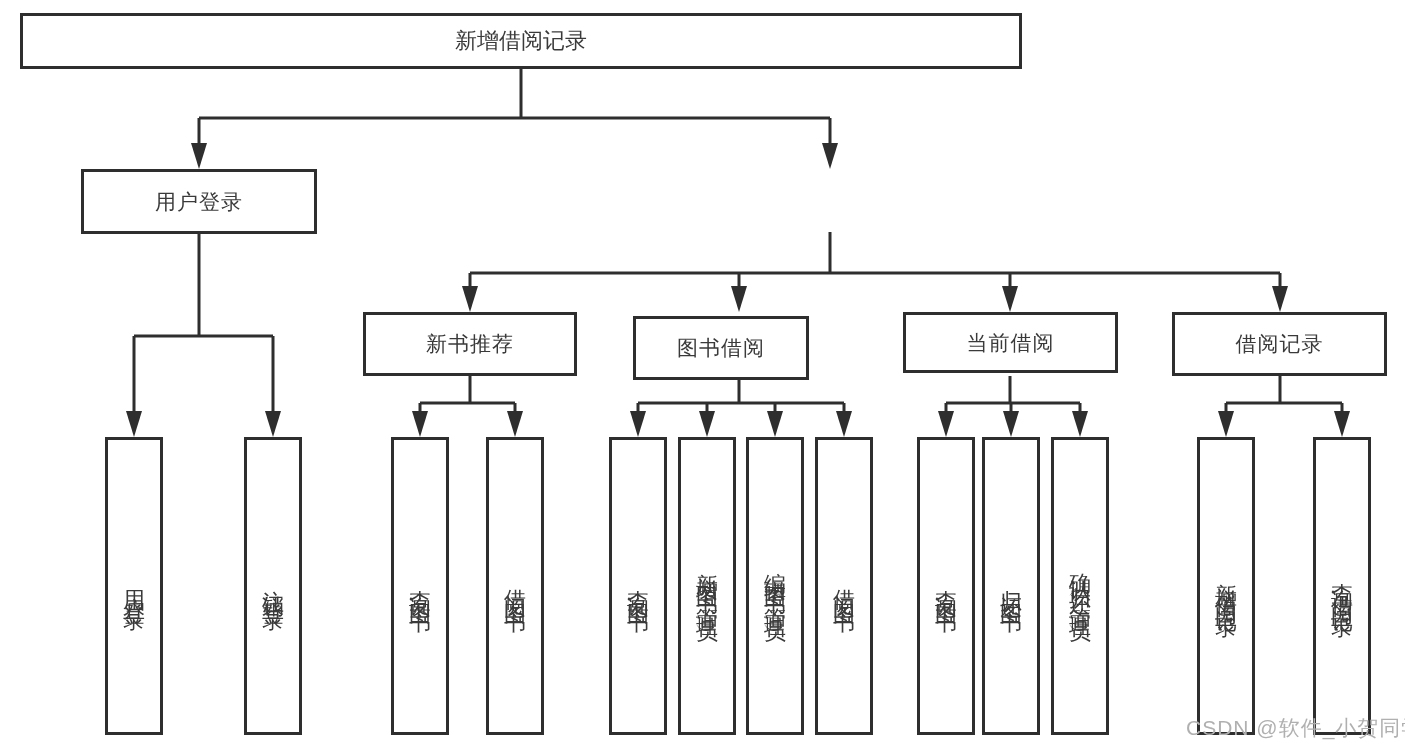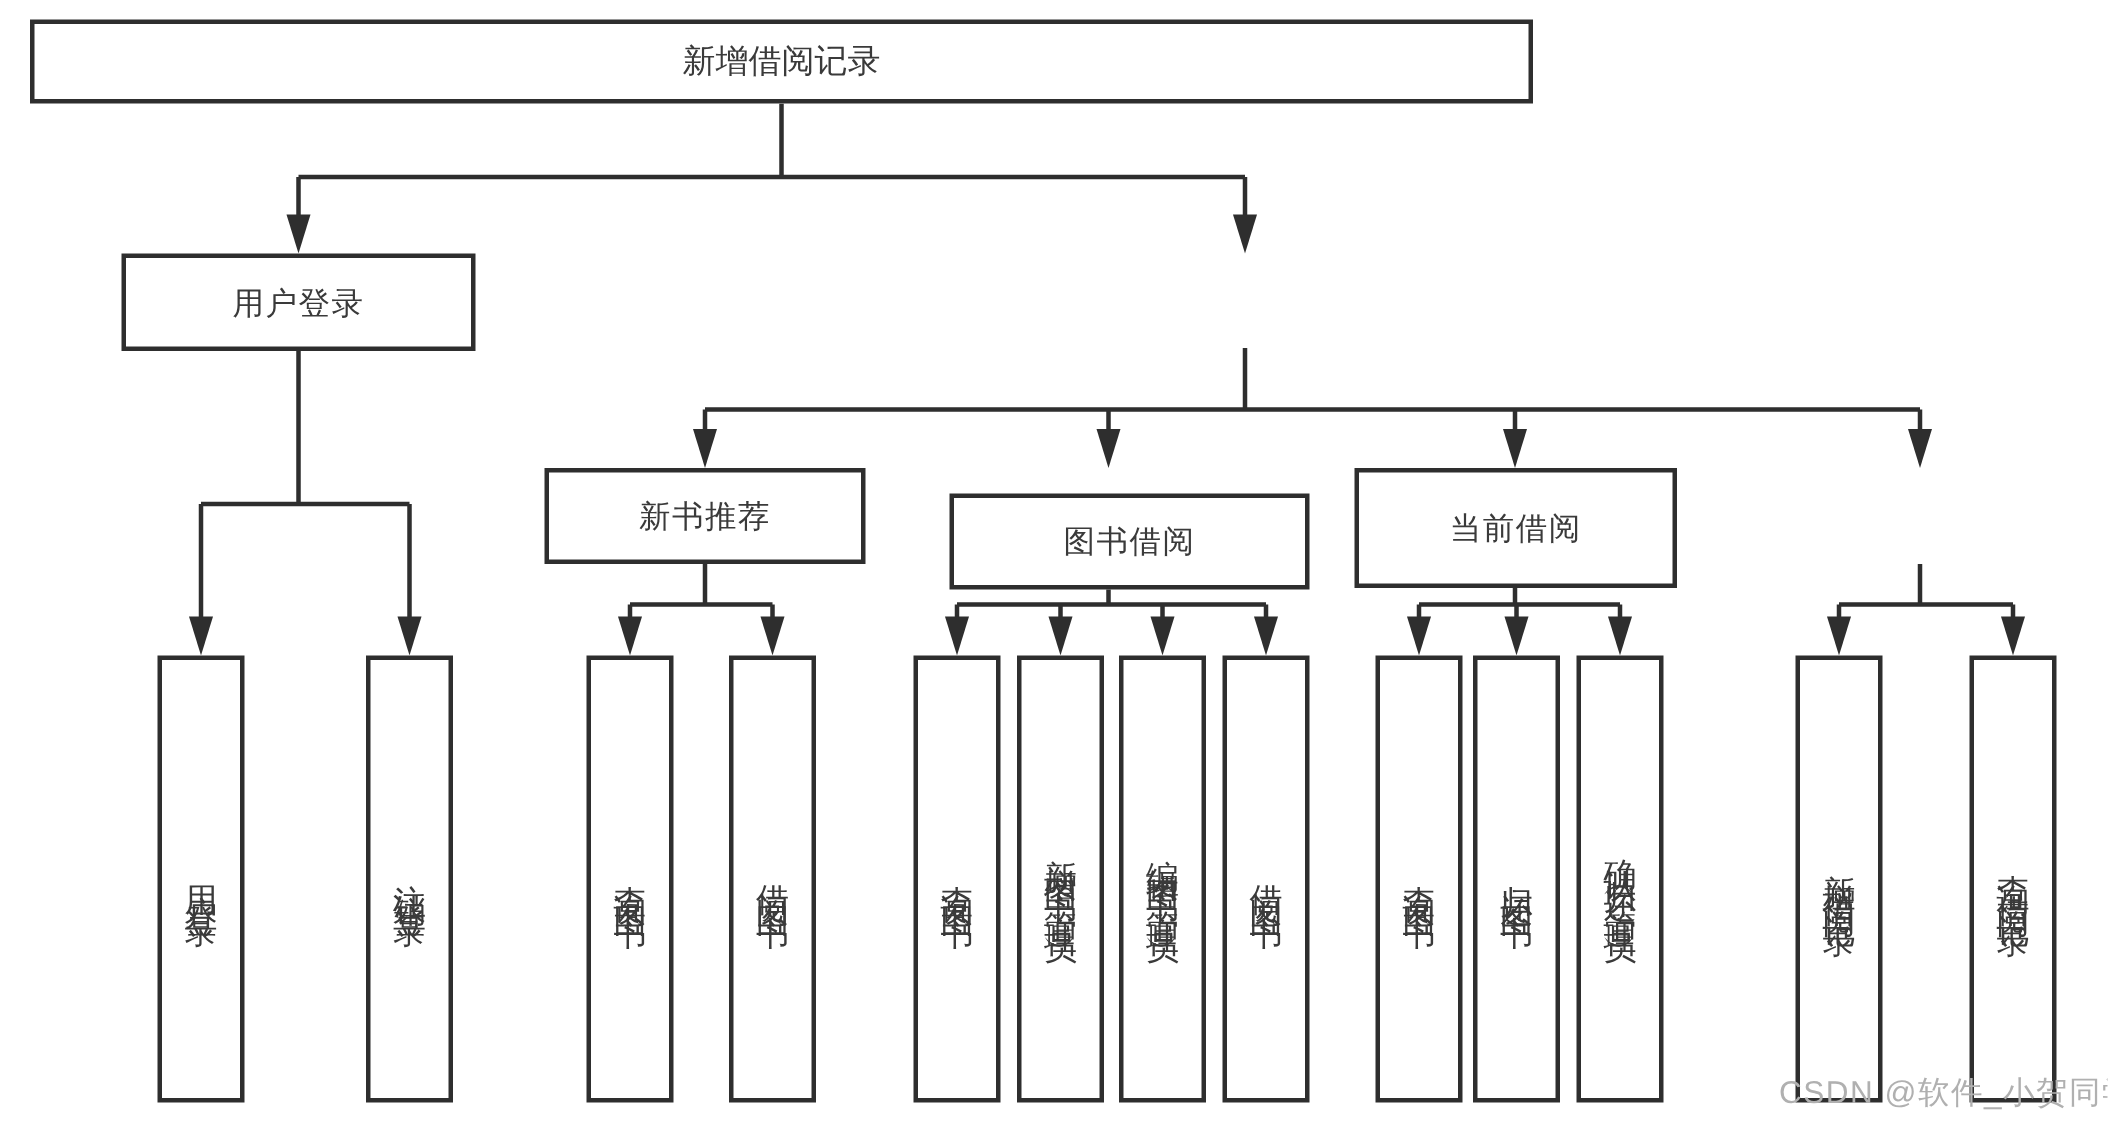--- a/index.html
+++ b/index.html
@@ -118,22 +118,23 @@
       <polygon points="1218,411 1234,411 1226,437"></polygon>
       <polygon points="1334,411 1350,411 1342,437"></polygon>
     </g>
   </svg>
 
   <div class="box root" style="left:20px; top:13px; width:1002px; height:56px;">新增借阅记录</div>
 
   <div class="box h" style="left:81px; top:169px; width:236px; height:65px;">用户登录</div>
 
   <div class="box h" style="left:363px; top:312px; width:214px; height:64px;">新书推荐</div>
-  <div class="box h" style="left:633px; top:329px; width:240px; height:64px;">图书借阅</div>
-  <div class="box h" style="left:903px; top:312px; width:215px; height:80px;">当前借阅</div>
+  <div class="box h" style="left:633px; top:316px; width:176px; height:64px;">图书借阅</div>
+  <div class="box h" style="left:903px; top:312px; width:215px; height:61px;">当前借阅</div>
+  <div class="box h" style="left:1172px; top:312px; width:215px; height:64px;">借阅记录</div>
 
   <div class="box leaf" style="left:105px;">用户登录</div>
   <div class="box leaf" style="left:244px;">注销登录</div>
 
   <div class="box leaf" style="left:391px;">查询图书</div>
   <div class="box leaf" style="left:486px;">借阅图书</div>
 
   <div class="box leaf" style="left:609px;">查询图书</div>
   <div class="box leaf" style="left:678px;">新增图书（管理员）</div>
   <div class="box leaf" style="left:746px;">编辑图书（管理员）</div>

